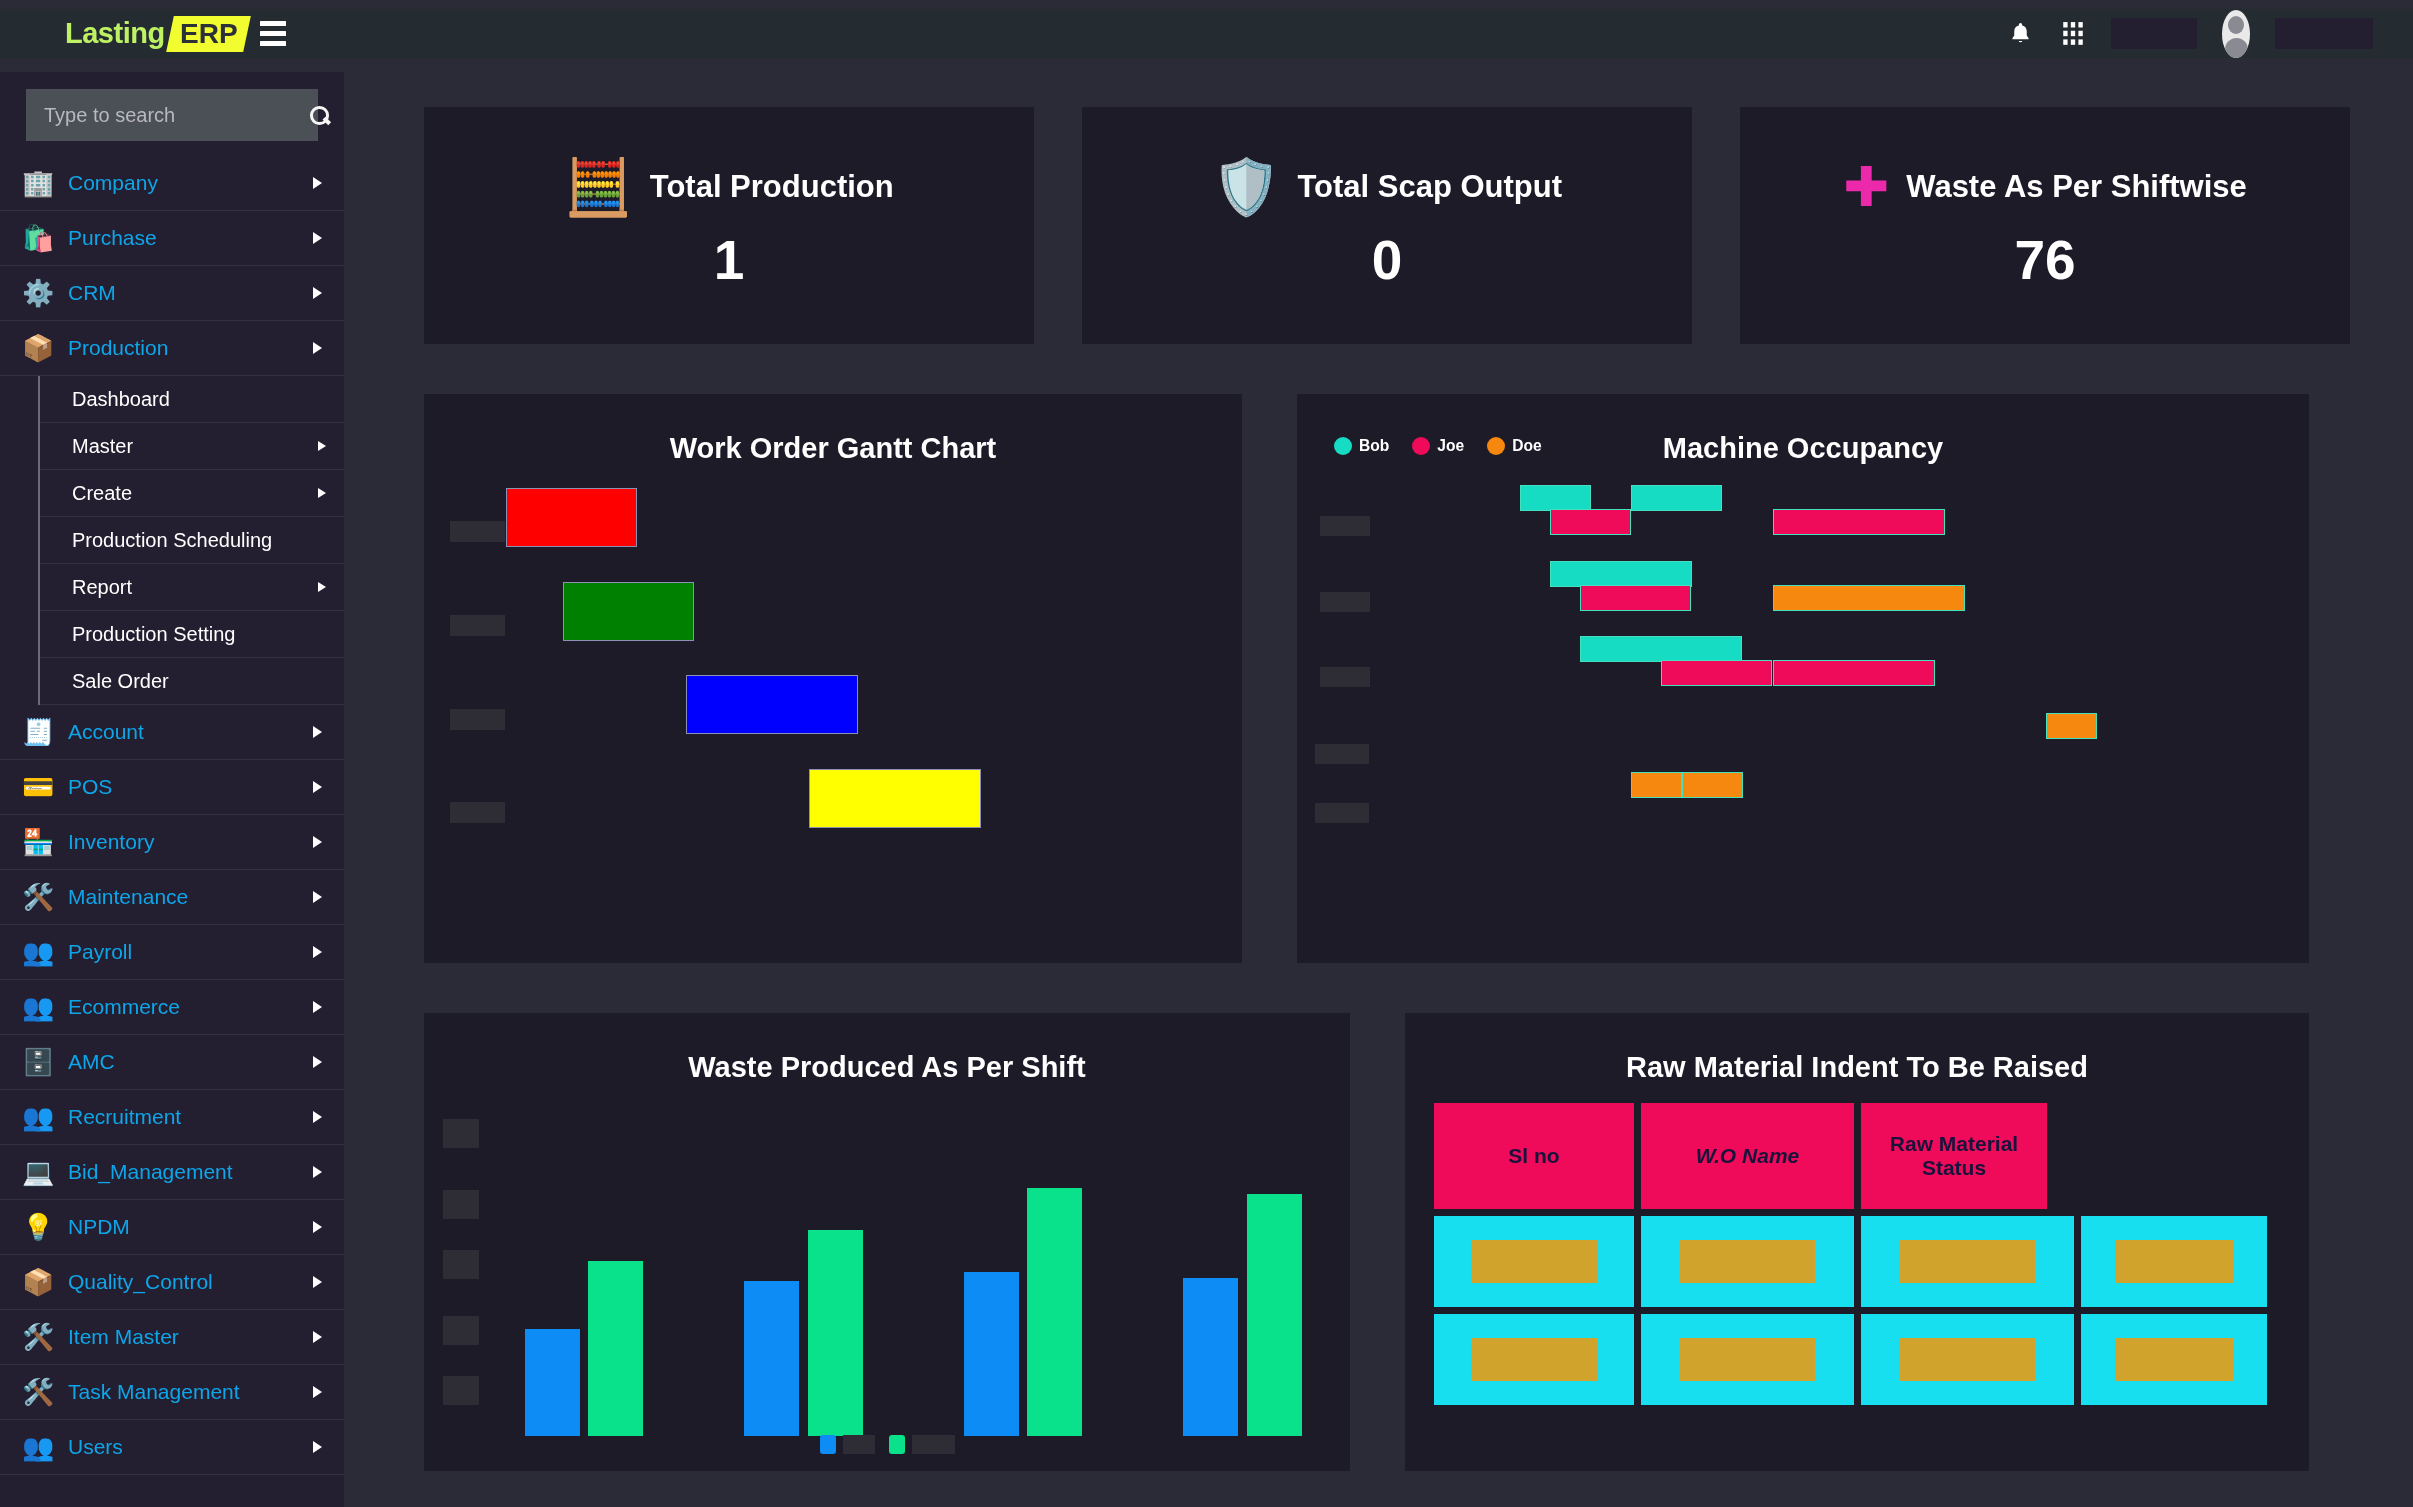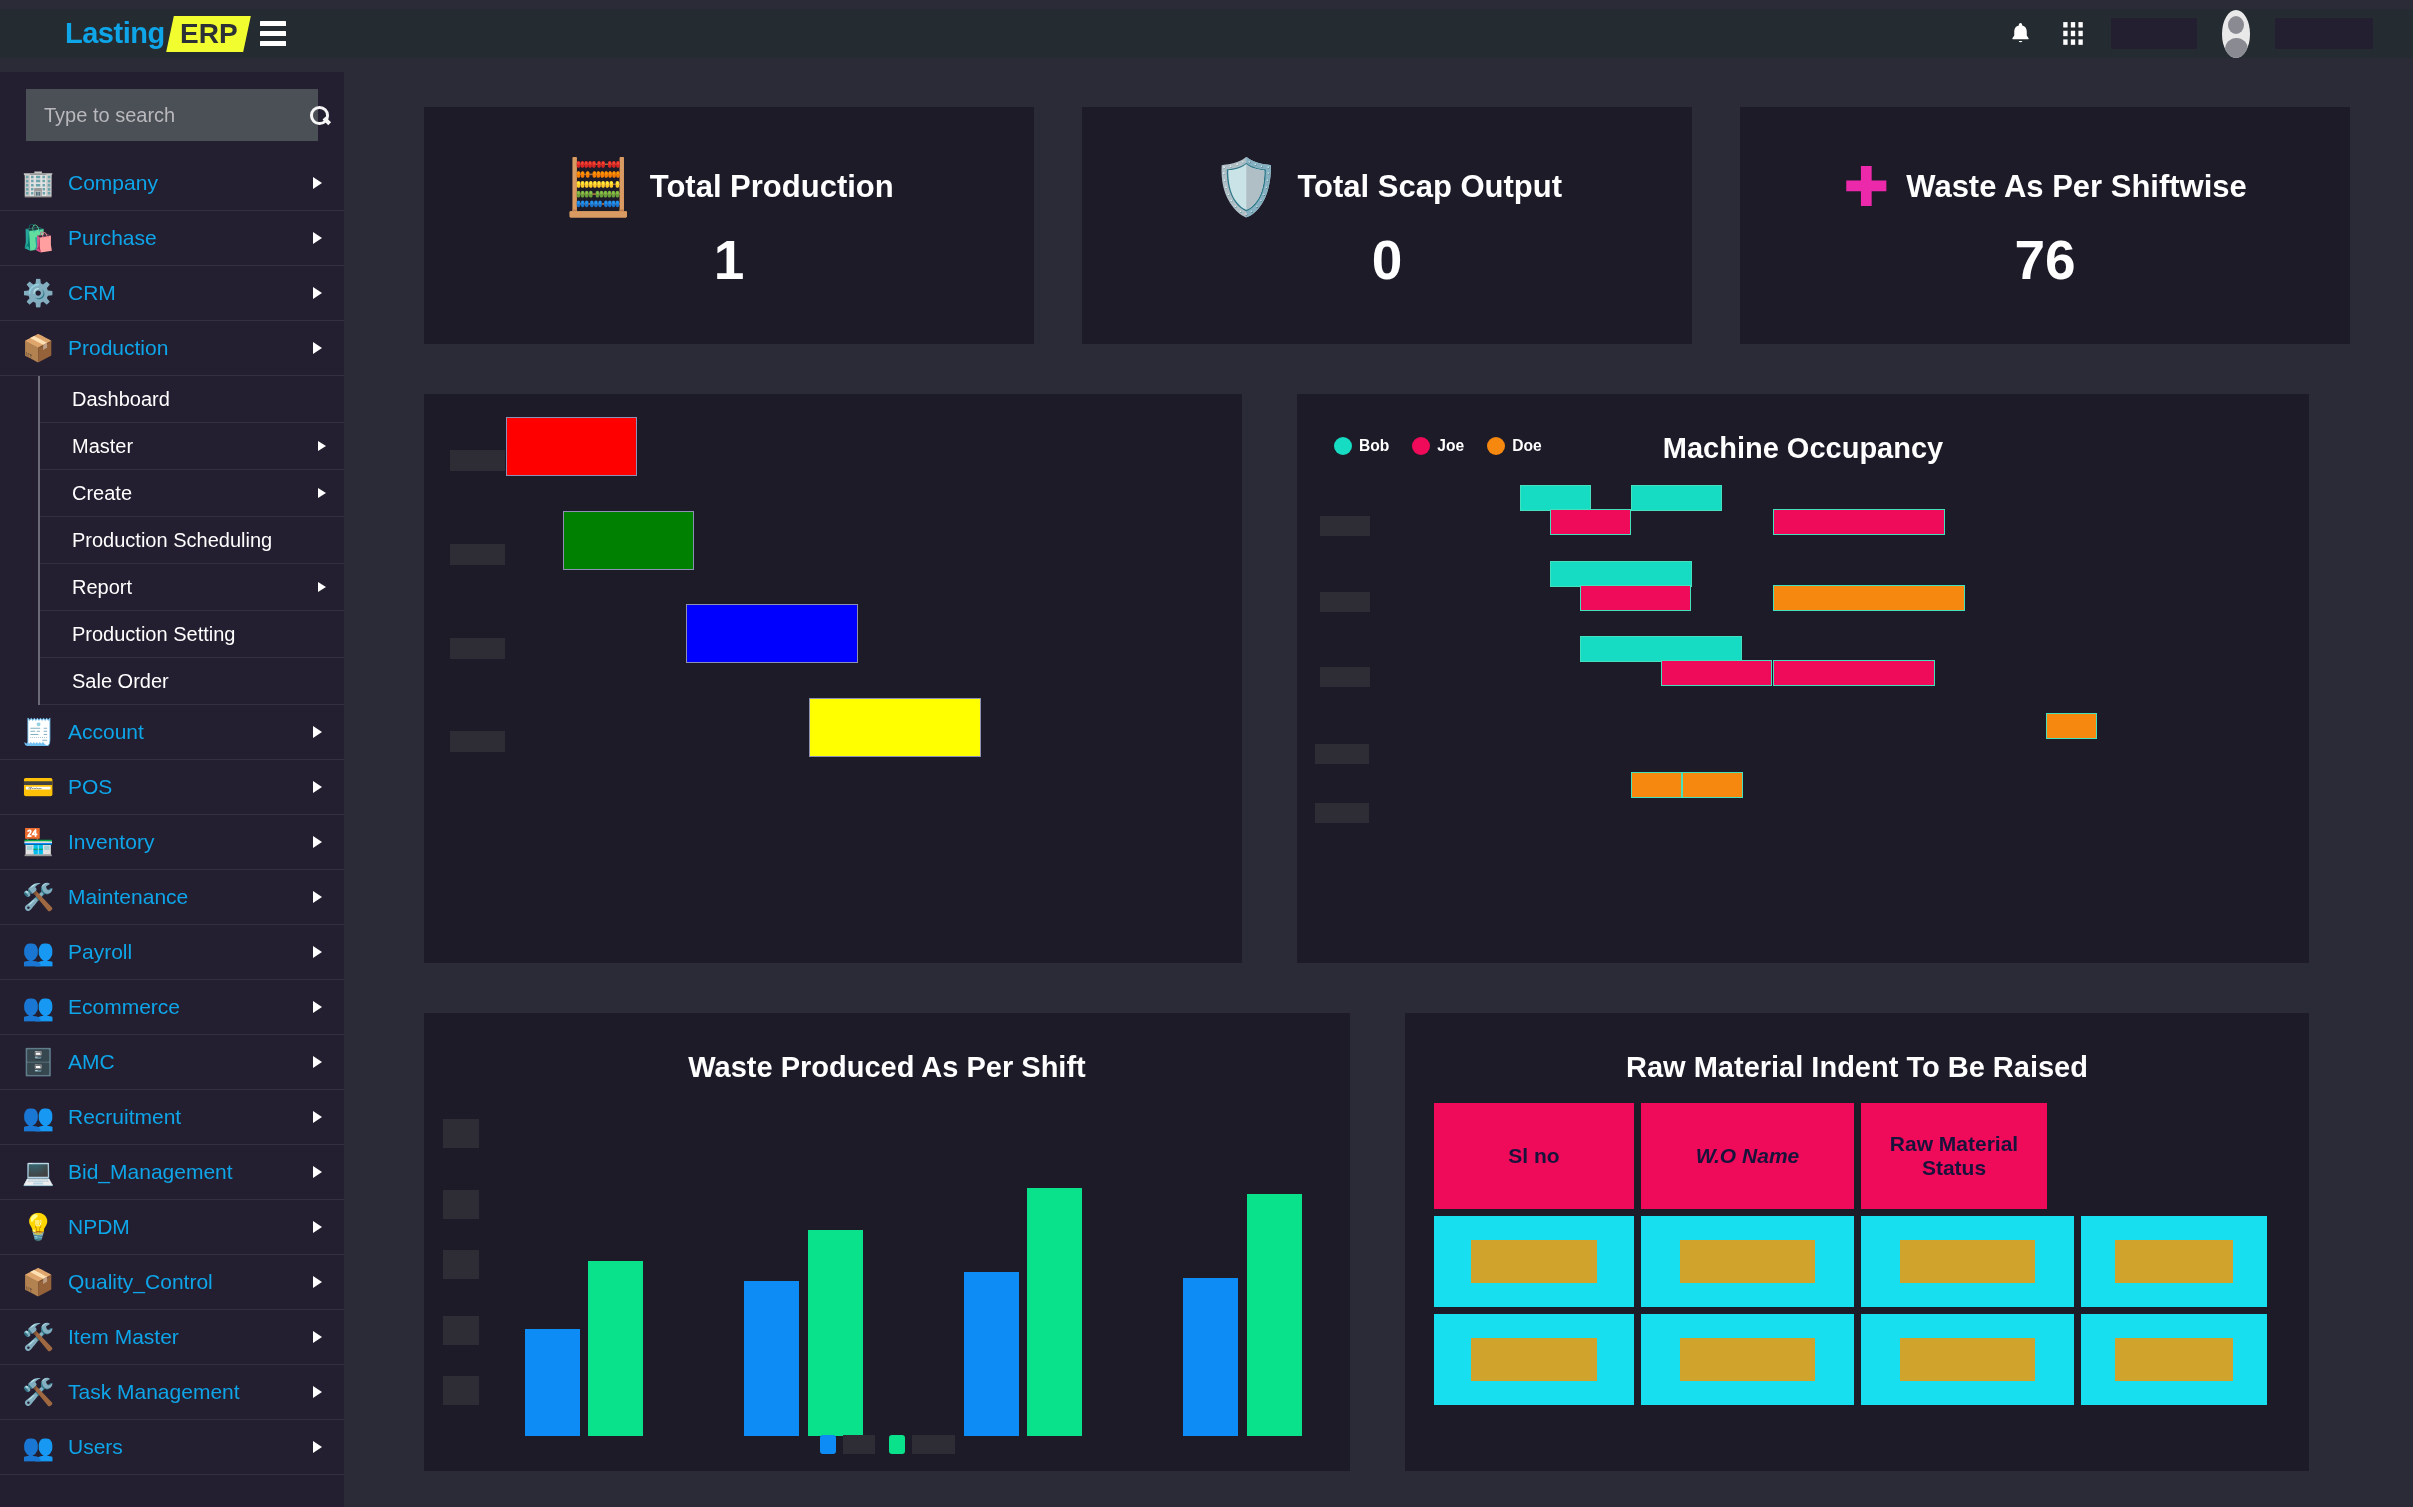--- a/index.html
+++ b/index.html
@@ -11,21 +11,21 @@
   }
   #app { position: relative; width: 2413px; height: 1507px; background: #2b2b38; }
 
   
   .topbar {
     position: absolute; left: 0; top: 9px; width: 2413px; height: 49px;
     background: #242c31; display: flex; align-items: center;
   }
   .brand { display: flex; align-items: center; margin-left: 65px; }
   .brand-lasting {
-    color: #0ea5e9; font-size: 29px; font-weight: bold; letter-spacing: -0.5px;
+    color: #bef264; font-size: 29px; font-weight: bold; letter-spacing: -0.5px;
     font-family: "Liberation Sans", sans-serif;
   }
   .brand-erp-wrap {
     background: #f2fd30; margin-left: 5px;
     transform: skewX(-12deg); padding: 1.5px 9px 2.5px 10px;
   }
   .brand-erp { display: inline-block; transform: skewX(12deg);
     color: #2c3137; font-size: 28px; font-weight: bold; }
   .hamburger { margin-left: 14px; display: flex; flex-direction: column; gap: 4.5px; cursor: pointer; }
   .hamburger span { display: block; width: 26px; height: 5.5px; background: #ffffff; border-radius: 0.5px; }
@@ -350,20 +350,21 @@
             <span class="kpi-icon" style="color:#ec29ab">✚</span>
             <span class="kpi-title">Waste As Per Shiftwise</span>
           </div>
           <div class="kpi-value">76</div>
         </div>
       </div>
 
     <div class="charts-row">
 
       <div class="panel panel-gantt">
+        <div class="panel-title">Work Order Gantt Chart</div>
         <div class="gantt-plot" id="gantt-plot">
             <div class="axis-block" style="left: 26px; width: 55px; height: 21px; top: 56px;"></div>
             <div class="gantt-bar" style="left: 82px; width: 131px; top: 23px; height: 59px; background: rgb(255, 0, 0);"></div>
             <div class="axis-block" style="left: 26px; width: 55px; height: 21px; top: 150px;"></div>
             <div class="gantt-bar" style="left: 139px; width: 131px; top: 117px; height: 59px; background: rgb(0, 128, 0);"></div>
             <div class="axis-block" style="left: 26px; width: 55px; height: 21px; top: 244px;"></div>
             <div class="gantt-bar" style="left: 262px; width: 172px; top: 210px; height: 59px; background: rgb(0, 0, 255);"></div>
             <div class="axis-block" style="left: 26px; width: 55px; height: 21px; top: 337px;"></div>
             <div class="gantt-bar" style="left: 385px; width: 172px; top: 304px; height: 59px; background: rgb(255, 255, 0);"></div>
           </div>

